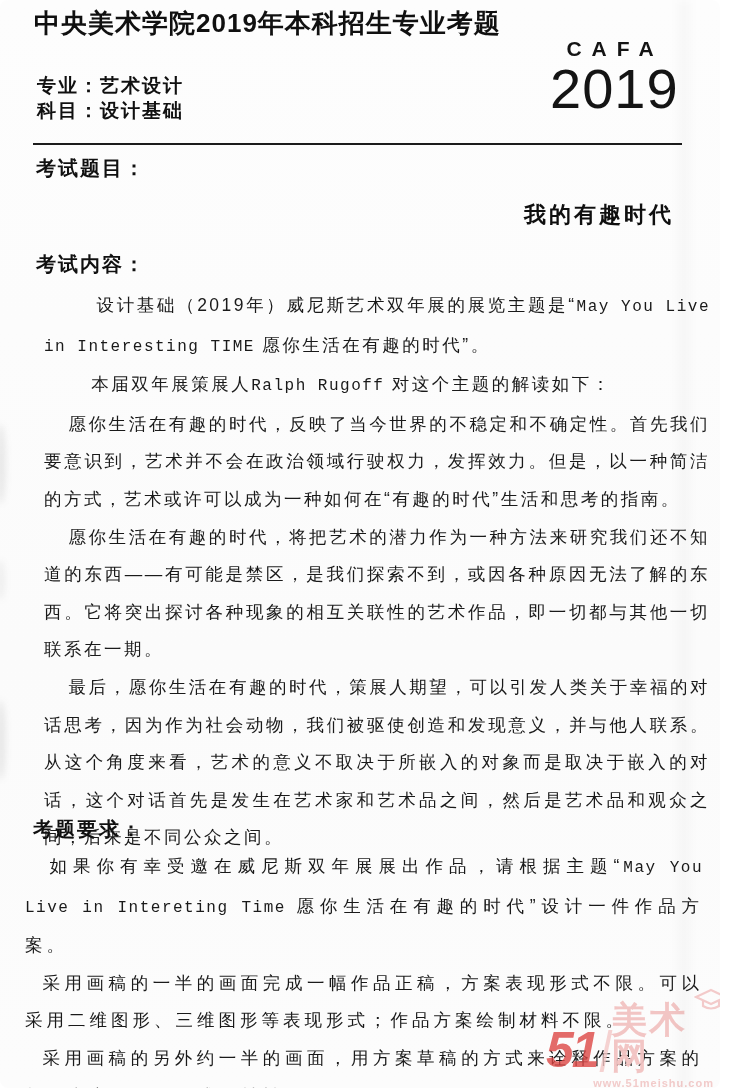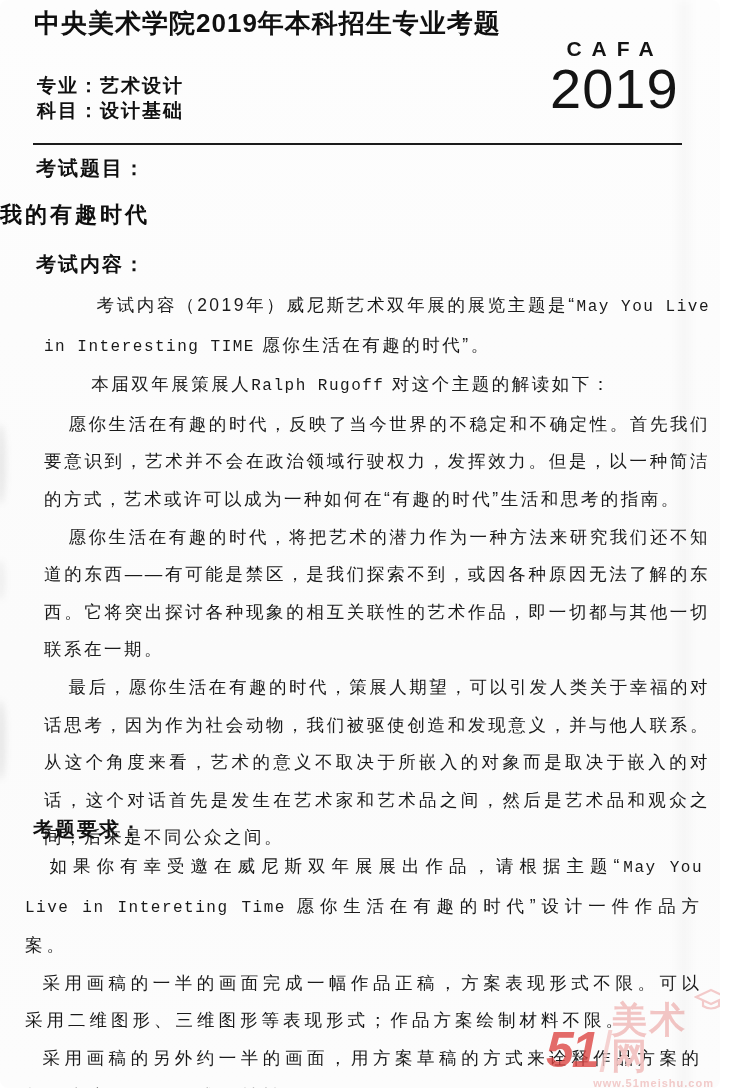--- a/index.html
+++ b/index.html
@@ -31,21 +31,21 @@
   .rule{
     left:33px;top:143px;width:649px;height:2px;background:#1c1c1c;
   }
   .section-label{
     font-size:20px;font-weight:700;letter-spacing:2px;color:#101010;
   }
   .label-exam-title{left:36px;top:155px;}
   .label-content{left:36px;top:251px;}
   .label-requirements{left:33px;top:816px;}
   .exam-title{
-    left:0;top:200px;width:674px;text-align:left;
+    left:0;top:200px;width:674px;text-align:right;
     font-size:22px;font-weight:700;letter-spacing:3px;color:#0f0f0f;
   }
   .bodytext{color:#1a1a1a;text-align:justify;}
   .bodytext p{margin:0;}
   .content-block{
     left:44px;top:287px;width:666px;
     font-size:17.5px;line-height:37.6px;letter-spacing:2.5px;
   }
   .content-block p:nth-child(1){text-indent:3em;}
   .content-block p:nth-child(2){text-indent:2.7em;}
@@ -117,21 +117,21 @@
     <div class="cafa-line2">2019</div>
   </div>
 
   <div class="abs rule"></div>
 
   <div class="abs section-label label-exam-title">考试题目：</div>
   <div class="abs exam-title">我的有趣时代</div>
   <div class="abs section-label label-content">考试内容：</div>
 
   <div class="abs bodytext content-block">
-      <p><span>考试内容（2019年）威尼斯艺术双年展的展览主题是“</span><span class="latin">May You Live in Interesting TIME</span><span> 愿你生活在有趣的时代”。</span></p>
+      <p><span>设计基础（2019年）威尼斯艺术双年展的展览主题是“</span><span class="latin">May You Live in Interesting TIME</span><span> 愿你生活在有趣的时代”。</span></p>
       <p><span>本届双年展策展人</span><span class="latin">Ralph Rugoff</span><span> 对这个主题的解读如下：</span></p>
       <p><span>愿你生活在有趣的时代，反映了当今世界的不稳定和不确定性。首先我们要意识到，艺术并不会在政治领域行驶权力，发挥效力。但是，以一种简洁的方式，艺术或许可以成为一种如何在“有趣的时代”生活和思考的指南。</span></p>
       <p><span>愿你生活在有趣的时代，将把艺术的潜力作为一种方法来研究我们还不知道的东西——有可能是禁区，是我们探索不到，或因各种原因无法了解的东西。它将突出探讨各种现象的相互关联性的艺术作品，即一切都与其他一切联系在一期。</span></p>
       <p><span>最后，愿你生活在有趣的时代，策展人期望，可以引发人类关于幸福的对话思考，因为作为社会动物，我们被驱使创造和发现意义，并与他人联系。从这个角度来看，艺术的意义不取决于所嵌入的对象而是取决于嵌入的对话，这个对话首先是发生在艺术家和艺术品之间，然后是艺术品和观众之间，后来是不同公众之间。</span></p>
     </div>
 
   <div class="abs section-label label-requirements">考题要求：</div>
 
   <div class="abs bodytext req-block">
       <p><span>如果你有幸受邀在威尼斯双年展展出作品，请根据主题“</span><span class="latin">May You Live in Intereting Time</span><span> 愿你生活在有趣的时代”设计一件作品方案。</span></p>

